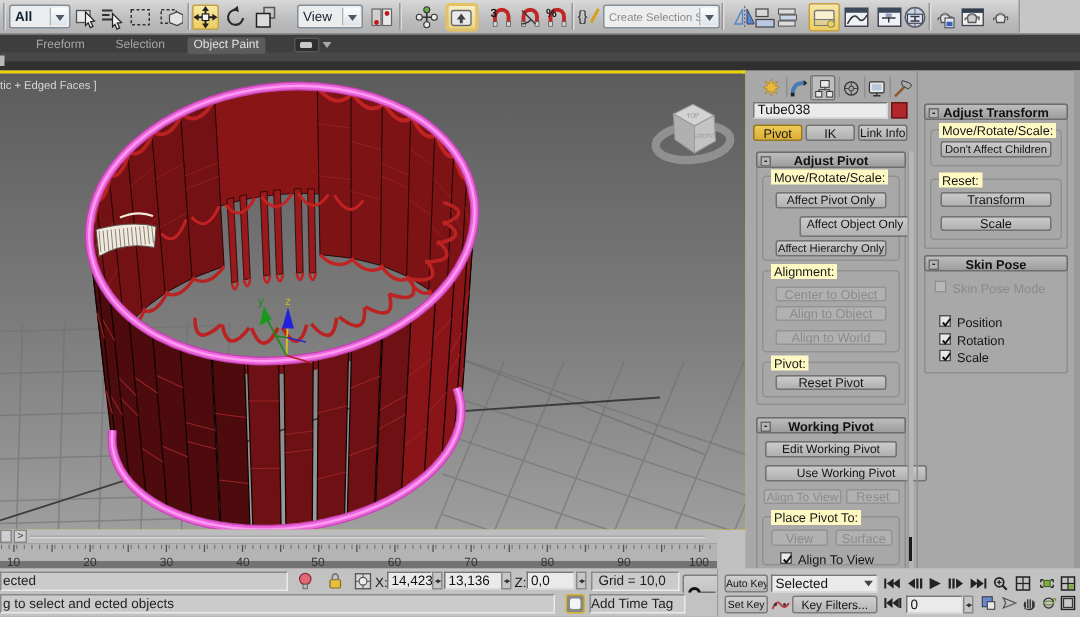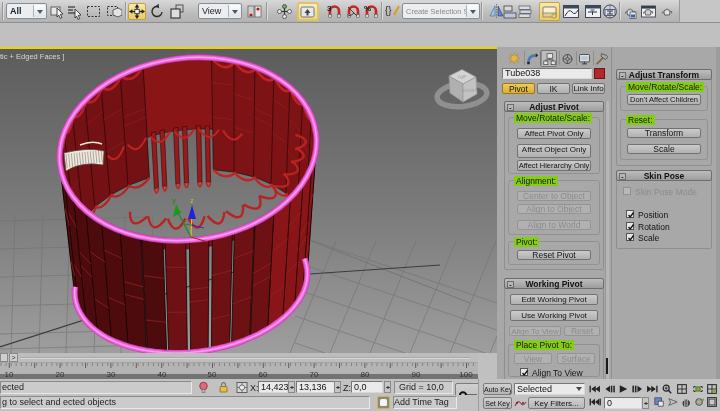--- a/index.html
+++ b/index.html
@@ -20,21 +20,21 @@
 .rtab.act{background:#5b5b5b;color:#e2e2e2;border-radius:2px;height:11px;}
 
 #vp{left:0;top:47px;width:497px;height:306px;border-top:2px solid #ecd400;border-right:2px solid #ecd400;border-bottom:2px solid #ecd400;background:#7c7c7c;}
 #vplabel{left:0;top:3px;color:#d6d6d6;font-size:7.5px;}
 
 #panel{left:497px;top:47px;width:223px;height:333px;background:#a8a8a8;}
 .roll{position:absolute;border:1px solid #8f8f8f;border-radius:2px;}
 .rhead{position:absolute;height:11px;background:linear-gradient(#bdbdbd,#9d9d9d);border:1px solid #6d6d6d;border-radius:2px;text-align:center;font-size:8.5px;font-weight:bold;color:#111;line-height:10px;}
 .rhead .mm{position:absolute;left:2px;top:2px;width:7px;height:7px;border:1px solid #6d6d6d;background:#b5b5b5;line-height:5px;font-size:7px;text-align:center;font-weight:bold;}
 .grp{position:absolute;border:1px solid #919191;border-radius:3px;}
-.grp .lbl{position:absolute;top:-5px;left:5px;background:#84cc16;padding:0 2px;font-size:8.5px;color:#151515;}
+.grp .lbl{position:absolute;top:-5px;left:5px;background:#fef9c3;padding:0 2px;font-size:8.5px;color:#151515;}
 .btn{position:absolute;background:linear-gradient(#cbcbcb,#b0b0b0);border:1px solid #727272;border-radius:2px;font-size:8.5px;color:#141414;text-align:center;white-space:nowrap;overflow:hidden;}
 .btn.dis{color:#8b8b8b;background:#b1b1b1;border-color:#949494;}
 .cb{position:absolute;width:8px;height:8px;background:#e8e8e8;border:1px solid #555;}
 .cb.dis{background:#b8b8b8;border-color:#909090;}
 .cb svg{position:absolute;left:0;top:0;}
 .cblbl{position:absolute;font-size:8.5px;color:#141414;}
 
 #tslider{left:0;top:353px;width:478px;height:10px;background:#bdbdbd;border-bottom:1px solid #a2a2a2;}
 #ruler{left:0;top:363px;width:478px;height:16px;background:#b4b4b4;border-bottom:5px solid #737373;}
 #prow{left:0;top:379px;width:720px;height:16px;background:#c2c2c2;}
@@ -208,20 +208,31 @@
         <rect x="1.5" y="3" width="14" height="2.6" fill="#30404e"></rect>
         <path d="M5,9 Q5,6.5 8,6.5 Q11,6.5 11,9 L10.5,12 L5.5,12 Z M5,9 Q3,8.5 3.5,10.5 M11,9 Q13.5,7 12.5,10.5" fill="#d0d0d0" stroke="#555" stroke-width="0.9"></path>
         <ellipse cx="8" cy="6.3" rx="1.6" ry="0.9" fill="#888"></ellipse>
       </svg>
       <svg class="abs" style="left:659px;top:3px" width="17" height="17" viewBox="0 0 17 17">
         <path d="M5,9 Q5,6.5 8,6.5 Q11,6.5 11,9 L10.5,12 L5.5,12 Z M5,9 Q3,8.5 3.5,10.5 M11,9 Q13.5,7 12.5,10.5" fill="#e4e4e4" stroke="#555" stroke-width="0.9"></path>
         <ellipse cx="8" cy="6.3" rx="1.6" ry="0.9" fill="#888"></ellipse>
       </svg>
       <div class="abs" style="left:679px;top:0;width:1px;height:23px;background:#999"></div>
       <div class="abs" style="left:680px;top:0;width:40px;height:22px;background:#c6c6c6"></div>
+    </div>
+<div id="ribbon" class="abs">
+      <div class="band"></div>
+      <div class="band2"></div>
+      <span class="rtab" style="left:20px">Freeform</span>
+      <span class="rtab" style="left:73px">Selection</span>
+      <span class="rtab act" style="left:125px">Object Paint</span>
+      <div class="abs" style="left:196px;top:2px;width:17px;height:10px;background:#2e2e2e;border:1px solid #555;border-radius:2px"></div>
+      <div class="abs" style="left:200px;top:5px;width:8px;height:4px;background:#c8c8c8;border-radius:1px"></div>
+      <div class="abs" style="left:215px;top:5px;width:0;height:0;border:3px solid transparent;border-top:4px solid #aaa"></div>
+      <div class="abs" style="left:0;top:14px;width:3px;height:7px;background:#b8b8b8"></div>
     </div>
 <div id="vp" class="abs">
       <svg width="497" height="304" viewBox="0 0 497 304" style="position:absolute;left:0;top:0">
         <defs>
           <linearGradient id="vbg" x1="0" y1="0" x2="0" y2="1">
             <stop offset="0" stop-color="#5c5c5c"></stop>
             <stop offset="0.55" stop-color="#7c7c7c"></stop>
             <stop offset="1" stop-color="#9e9e9e"></stop>
           </linearGradient>
         </defs>
@@ -507,36 +518,36 @@
       <div class="abs" style="left:97px;top:21px;width:11px;height:11px;background:#b2262c;border:1px solid #6a1518"></div>
       <div class="btn" style="left:5px;top:36px;width:33px;height:11px;line-height:10px;background:linear-gradient(#eecb58,#ddae32);border-color:#97781f">Pivot</div>
       <div class="btn" style="left:40px;top:36px;width:33px;height:11px;line-height:10px">IK</div>
       <div class="btn" style="left:75px;top:36px;width:33px;height:11px;line-height:10px;font-size:8px">Link Info</div>
       <div class="roll" style="left:7px;top:54px;width:100px;height:169px"></div>
       <div class="rhead" style="left:7px;top:54px;width:100px"><span class="mm">-</span>Adjust Pivot</div>
       <div class="grp" style="left:11px;top:70px;width:92px;height:57px">
         <span class="lbl">Move/Rotate/Scale:</span>
       </div>
       <div class="btn" style="left:20px;top:81px;width:74px;height:11px;line-height:10px;font-size:8px">Affect Pivot Only</div>
-      <div class="btn" style="left:20px;top:97px;width:74px;height:14px;line-height:10px;font-size:8px">Affect Object Only</div>
+      <div class="btn" style="left:36px;top:97px;width:74px;height:14px;line-height:10px;font-size:8px">Affect Object Only</div>
       <div class="btn" style="left:20px;top:113px;width:74px;height:11px;line-height:10px;font-size:7.5px">Affect Hierarchy Only</div>
       <div class="grp" style="left:11px;top:133px;width:92px;height:55px">
         <span class="lbl">Alignment:</span>
       </div>
       <div class="btn dis" style="left:20px;top:144px;width:74px;height:10px;line-height:9px">Center to Object</div>
       <div class="btn dis" style="left:20px;top:157px;width:74px;height:10px;line-height:9px">Align to Object</div>
       <div class="btn dis" style="left:20px;top:173px;width:74px;height:10px;line-height:9px">Align to World</div>
       <div class="grp" style="left:11px;top:194px;width:92px;height:24px">
         <span class="lbl">Pivot:</span>
       </div>
       <div class="btn" style="left:20px;top:203px;width:74px;height:10px;line-height:9px">Reset Pivot</div>
       <div class="roll" style="left:7px;top:231px;width:100px;height:102px"></div>
       <div class="rhead" style="left:7px;top:231px;width:100px"><span class="mm">-</span>Working Pivot</div>
       <div class="btn" style="left:13px;top:247px;width:88px;height:11px;line-height:10px;font-size:8px">Edit Working Pivot</div>
-      <div class="btn" style="left:13px;top:263px;width:88px;height:11px;line-height:10px;font-size:8px">Use Working Pivot</div>
+      <div class="btn" style="left:13px;top:263px;width:108px;height:11px;line-height:10px;font-size:8px">Use Working Pivot</div>
       <div class="btn dis" style="left:12px;top:279px;width:52px;height:10px;line-height:9px;font-size:8px">Align To View</div>
       <div class="btn dis" style="left:67px;top:279px;width:36px;height:10px;line-height:9px">Reset</div>
       <div class="grp" style="left:11px;top:297px;width:92px;height:33px">
         <span class="lbl">Place Pivot To:</span>
       </div>
       <div class="btn dis" style="left:17px;top:306px;width:38px;height:11px;line-height:10px">View</div>
       <div class="btn dis" style="left:60px;top:306px;width:38px;height:11px;line-height:10px">Surface</div>
       <div class="cb" style="left:23px;top:321px">
         <svg width="8" height="8" viewBox="0 0 8 8">
           <path d="M1.5,4 L3.2,6 L6.5,1.5" fill="none" stroke="#111" stroke-width="1.3"></path>

